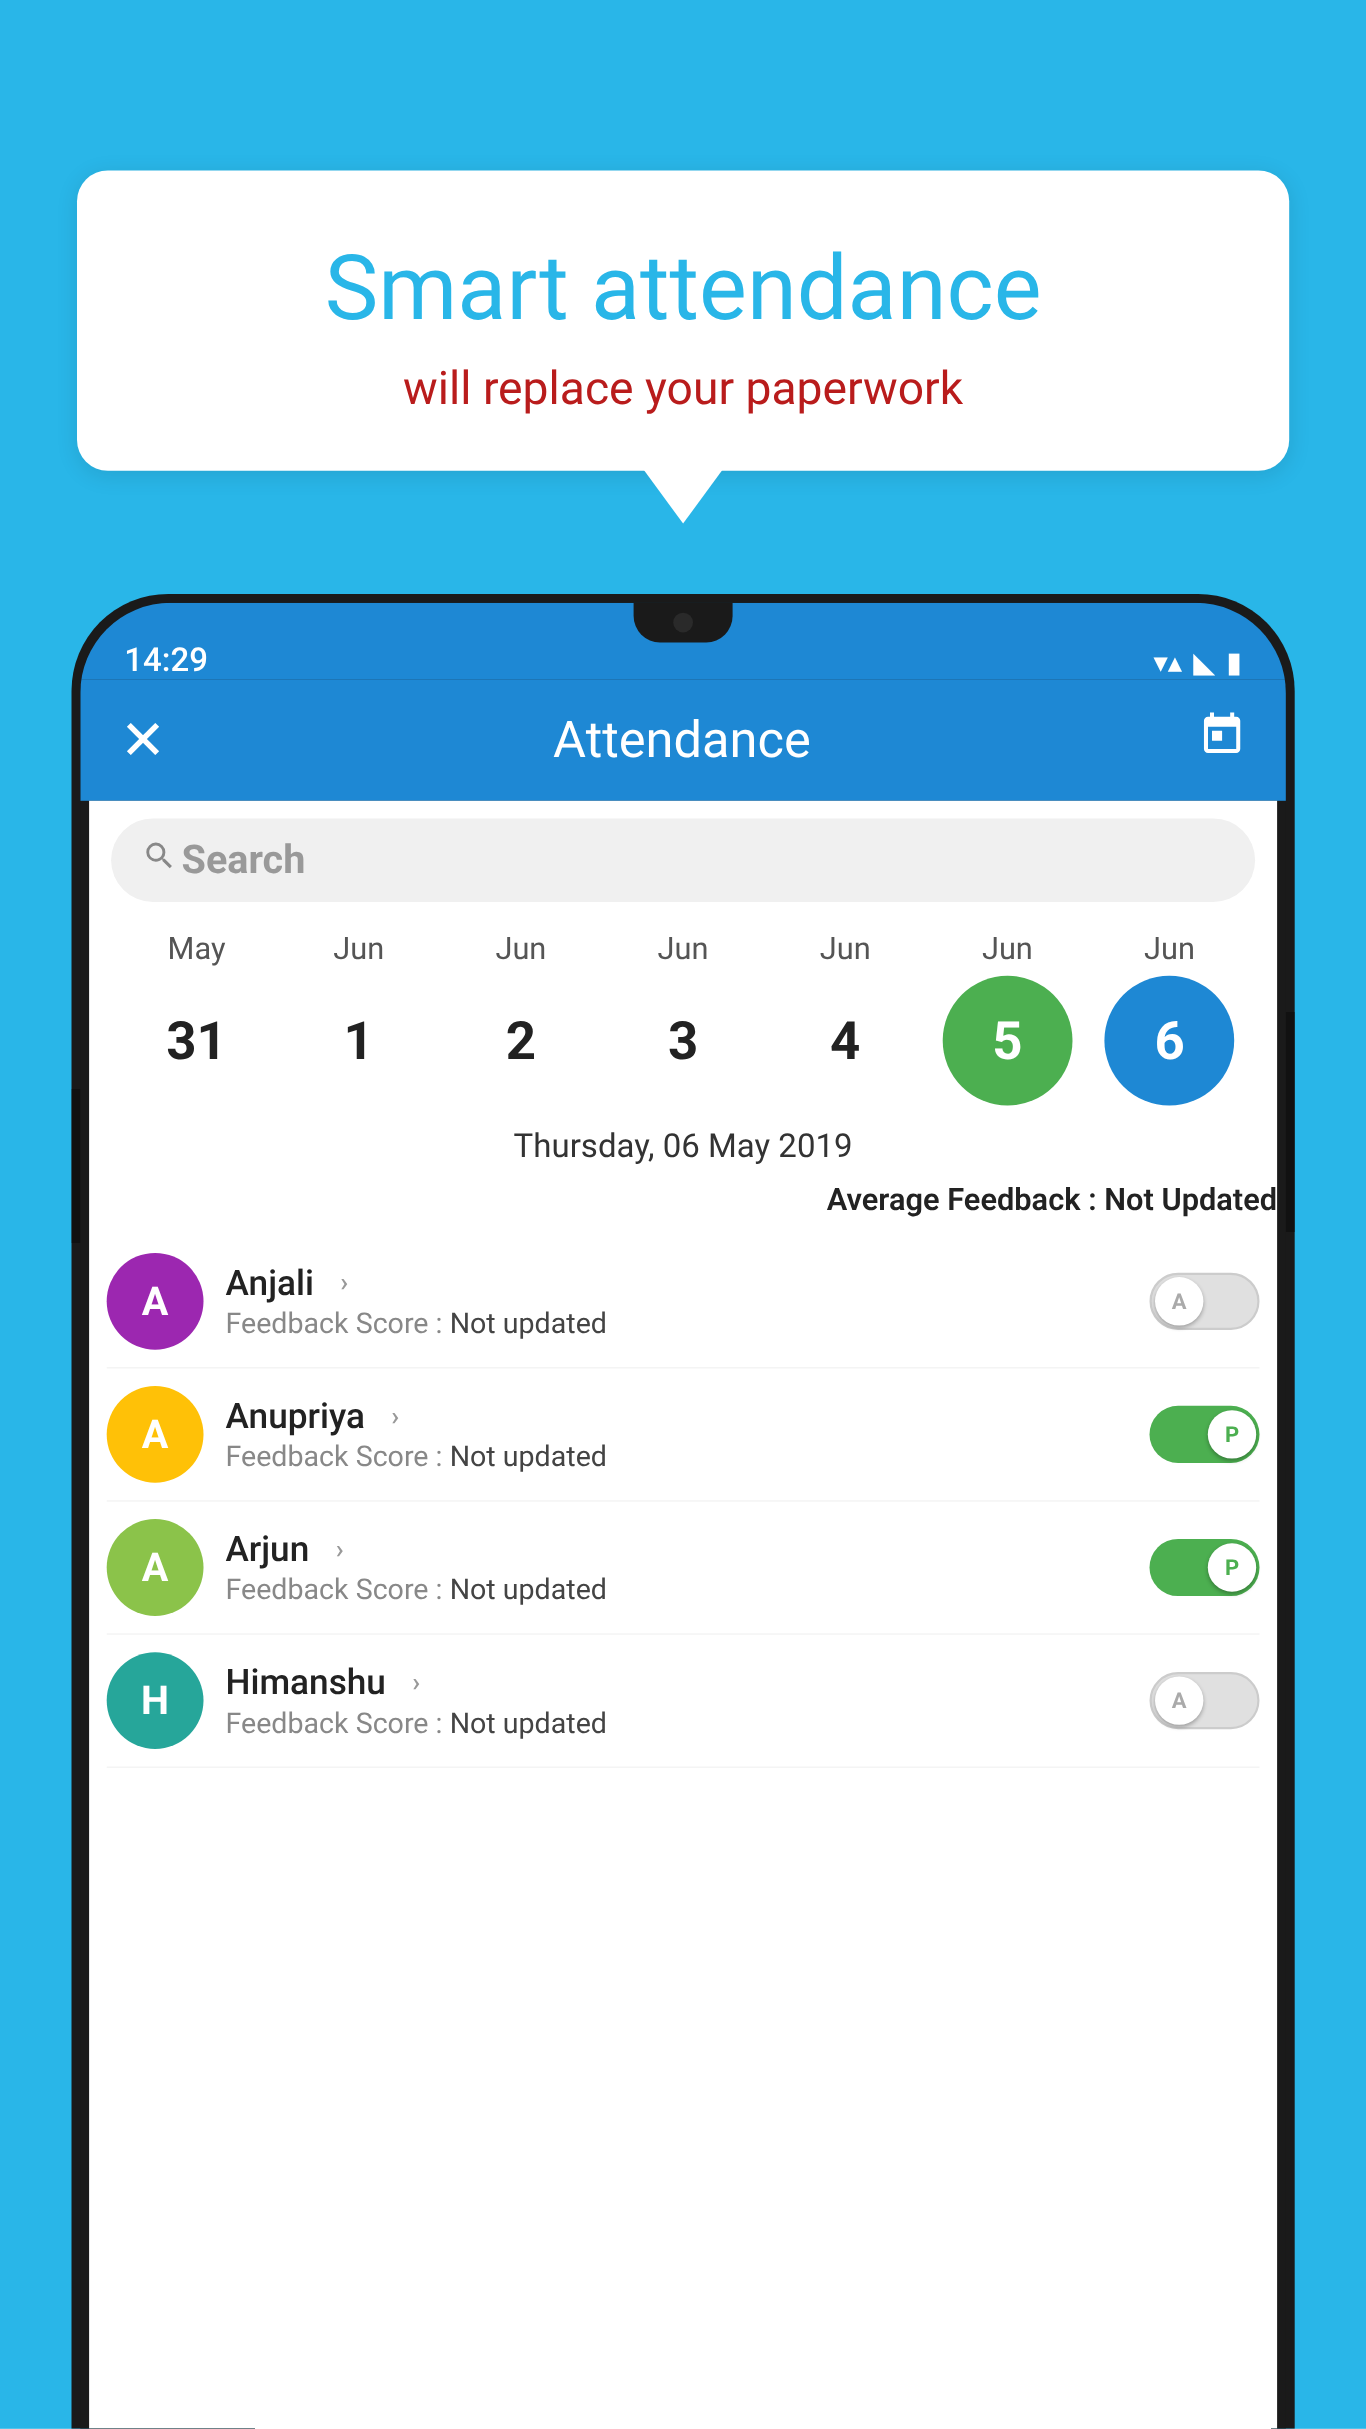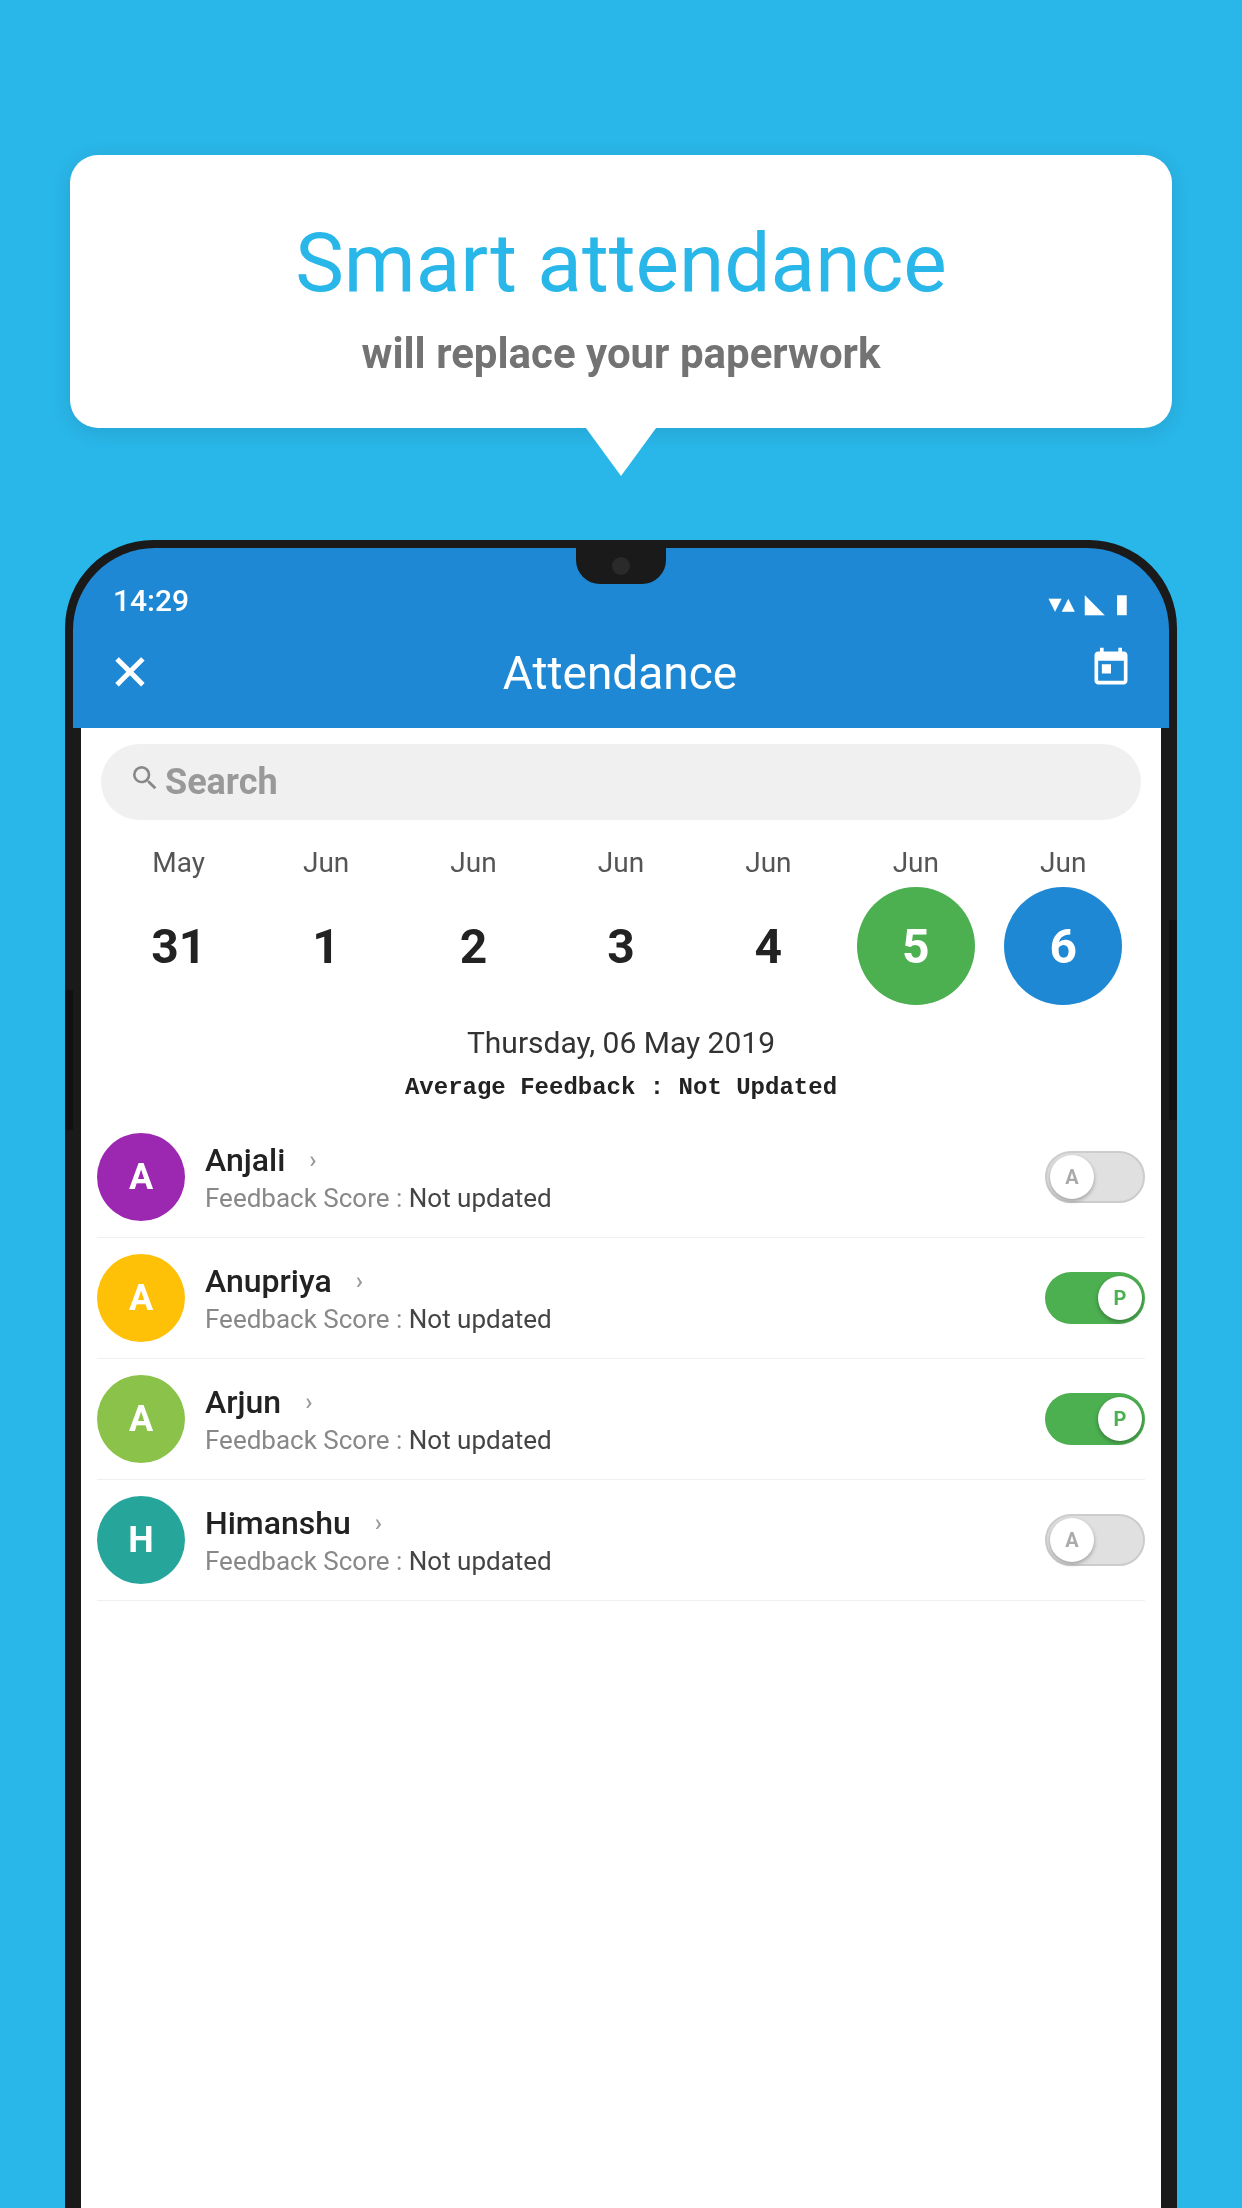--- a/index.html
+++ b/index.html
@@ -44,23 +44,23 @@
     }
 
     .speech-title {
       color: #29b6e8;
       font-size: 82px;
       font-weight: 400;
       margin-bottom: 18px;
     }
 
     .speech-subtitle {
-      color: #737373;
+      color: #b91c1c;
       font-size: 42px;
-      font-weight: 700;
+      font-weight: 400;
     }
 
     
     .phone-frame {
       position: absolute;
       top: 540px;
       left: 65px;
       right: 65px;
       bottom: 0;
       background: #1a1a1a;
@@ -258,25 +258,24 @@
       color: #1e88d4;
       background: white;
       border-radius: 40px;
       padding: 14px 52px;
       font-size: 30px;
       cursor: pointer;
     }
 
     
     .avg-feedback {
-      text-align: center;
-      font-size: 24px;
+      text-align: right;
+      font-size: 28px;
       color: #888;
       margin-bottom: 16px;
-      font-family: Liberation Mono, monospace;
     }
 
     .avg-feedback span {
       color: #222;
       font-weight: 600;
     }
 
     
     .student-list {
       padding: 0 16px;

